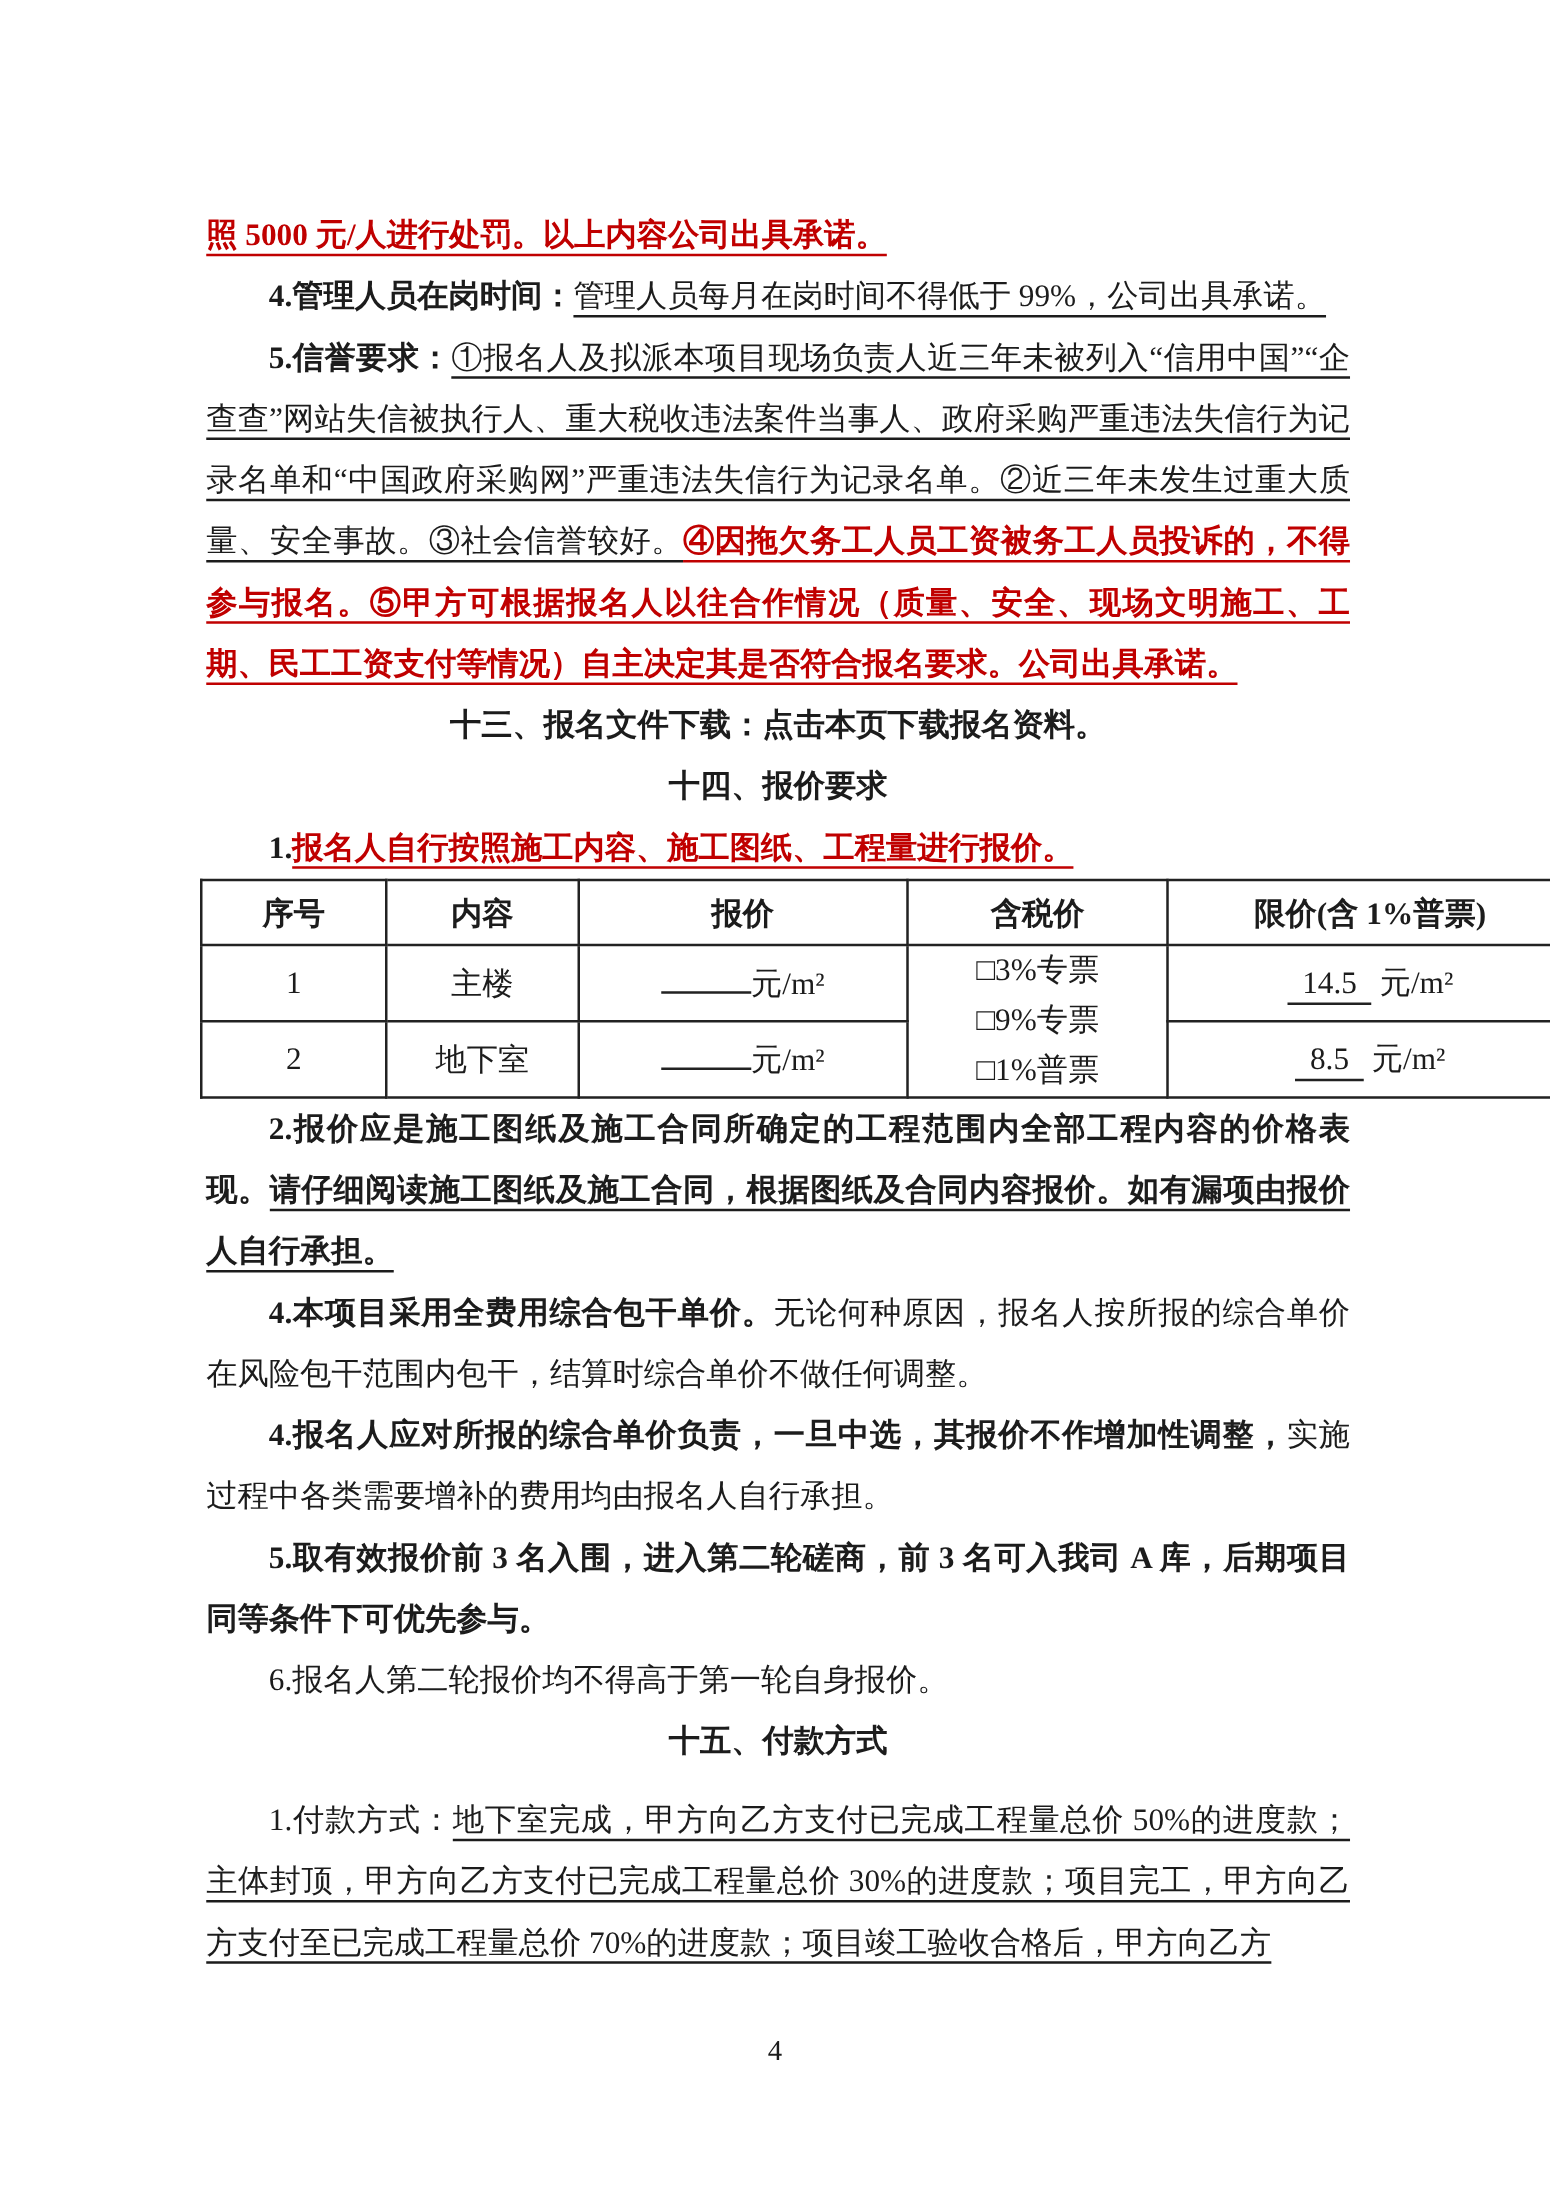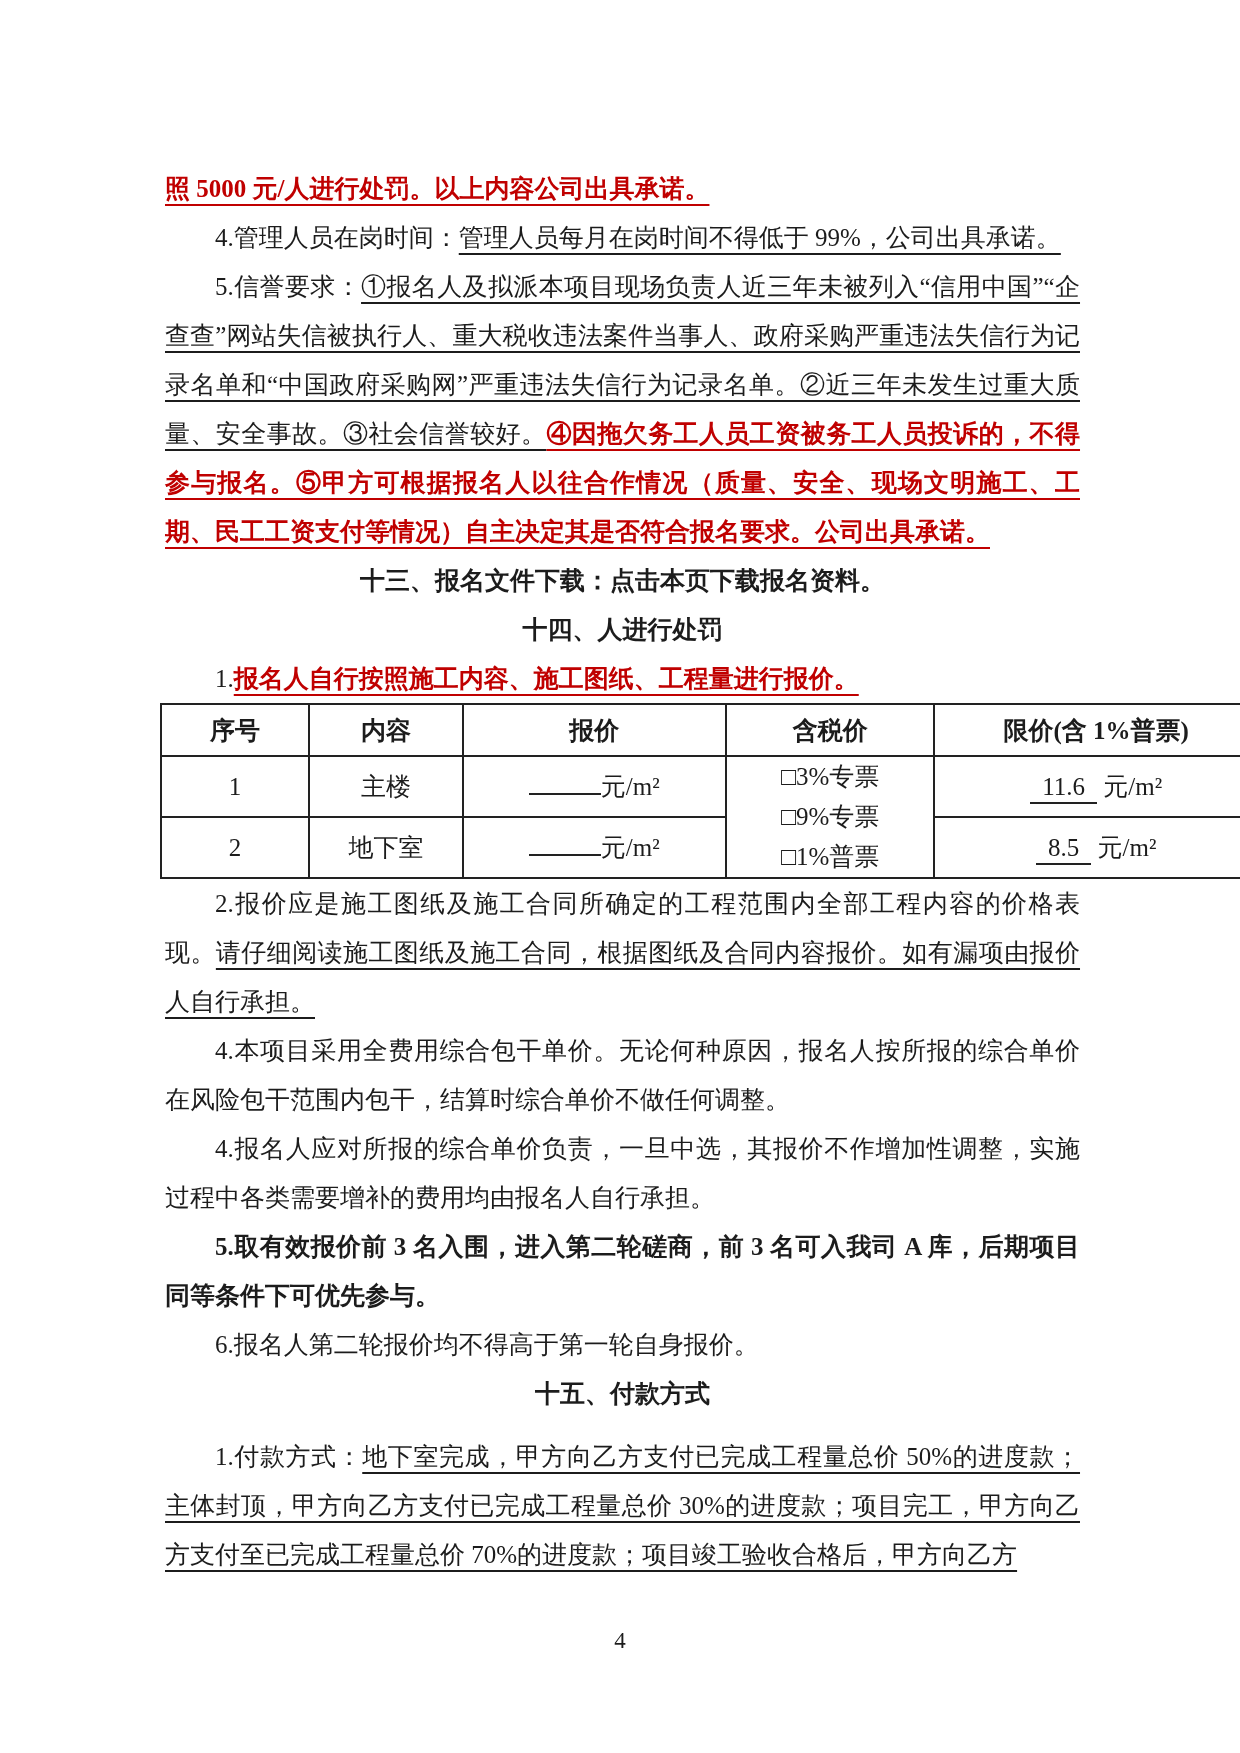--- a/index.html
+++ b/index.html
@@ -5,21 +5,21 @@
   html,body{margin:0;padding:0;}
   body{
     width:1240px;height:1753px;position:relative;background:#ffffff;
     font-family:"Liberation Serif","DejaVu Serif",serif;
     color:#1c1c1c;font-size:25px;
   }
   .content{position:absolute;left:165px;top:164px;width:915px;}
   p{margin:0;line-height:49px;text-align:justify;}
   .indent{text-indent:2em;}
   .bold{font-weight:bold;}
-  b{font-weight:normal;}
+  b{font-weight:bold;}
   .red{color:#c00000;}
   .u{text-decoration:underline;text-underline-offset:7px;text-decoration-thickness:1.5px;}
   .heading{font-weight:bold;text-align:center;}
   table.quote-table{
     border-collapse:collapse;width:1099px;margin-left:-5px;
     table-layout:fixed;
   }
   table.quote-table th, table.quote-table td{
     border:2px solid #222;text-align:center;vertical-align:middle;
     font-weight:normal;padding:0;
@@ -41,21 +41,21 @@
 <div class="content">
 
   <p class="red bold"><span class="u">照 5000 元/人进行处罚。以上内容公司出具承诺。</span></p>
 
   <p class="indent"><b>4.管理人员在岗时间：</b><span class="u">管理人员每月在岗时间不得低于 99%，公司出具承诺。</span></p>
 
   <p class="indent"><b>5.信誉要求：</b><span class="u">①报名人及拟派本项目现场负责人近三年未被列入“信用中国”“企查查”网站失信被执行人、重大税收违法案件当事人、政府采购严重违法失信行为记录名单和“中国政府采购网”严重违法失信行为记录名单。②近三年未发生过重大质量、安全事故。③社会信誉较好。</span><span class="u red bold">④因拖欠务工人员工资被务工人员投诉的，不得参与报名。⑤甲方可根据报名人以往合作情况（质量、安全、现场文明施工、工期、民工工资支付等情况）自主决定其是否符合报名要求。公司出具承诺。</span></p>
 
   <p class="heading">十三、报名文件下载：点击本页下载报名资料。</p>
 
-  <p class="heading">十四、人进行处罚</p>
+  <p class="heading">十四、报价要求</p>
 
   <p class="indent"><b>1.</b><span class="u red bold">报名人自行按照施工内容、施工图纸、工程量进行报价。</span></p>
 
   <table class="quote-table">
     <colgroup>
       <col class="c-no">
         <col class="c-content">
         <col class="c-quote">
         <col class="c-tax">
         <col class="c-limit">
@@ -70,21 +70,21 @@
     </tr>
     <tr>
       <td>1</td>
       <td>主楼</td>
       <td><span class="blank-line"></span><span>元/m²</span></td>
       <td class="tax-cell" rowspan="2">
         <span class="tax-opt">□3%专票</span>
         <span class="tax-opt">□9%专票</span>
         <span class="tax-opt">□1%普票</span>
       </td>
-      <td><span class="limit-u">11.6</span> <span>元/m²</span></td>
+      <td><span class="limit-u">14.5</span> <span>元/m²</span></td>
     </tr>
     <tr>
       <td>2</td>
       <td>地下室</td>
       <td><span class="blank-line"></span><span>元/m²</span></td>
       <td><span class="limit-u">8.5</span> <span>元/m²</span></td>
     </tr>
   </tbody>
     </table>
 

